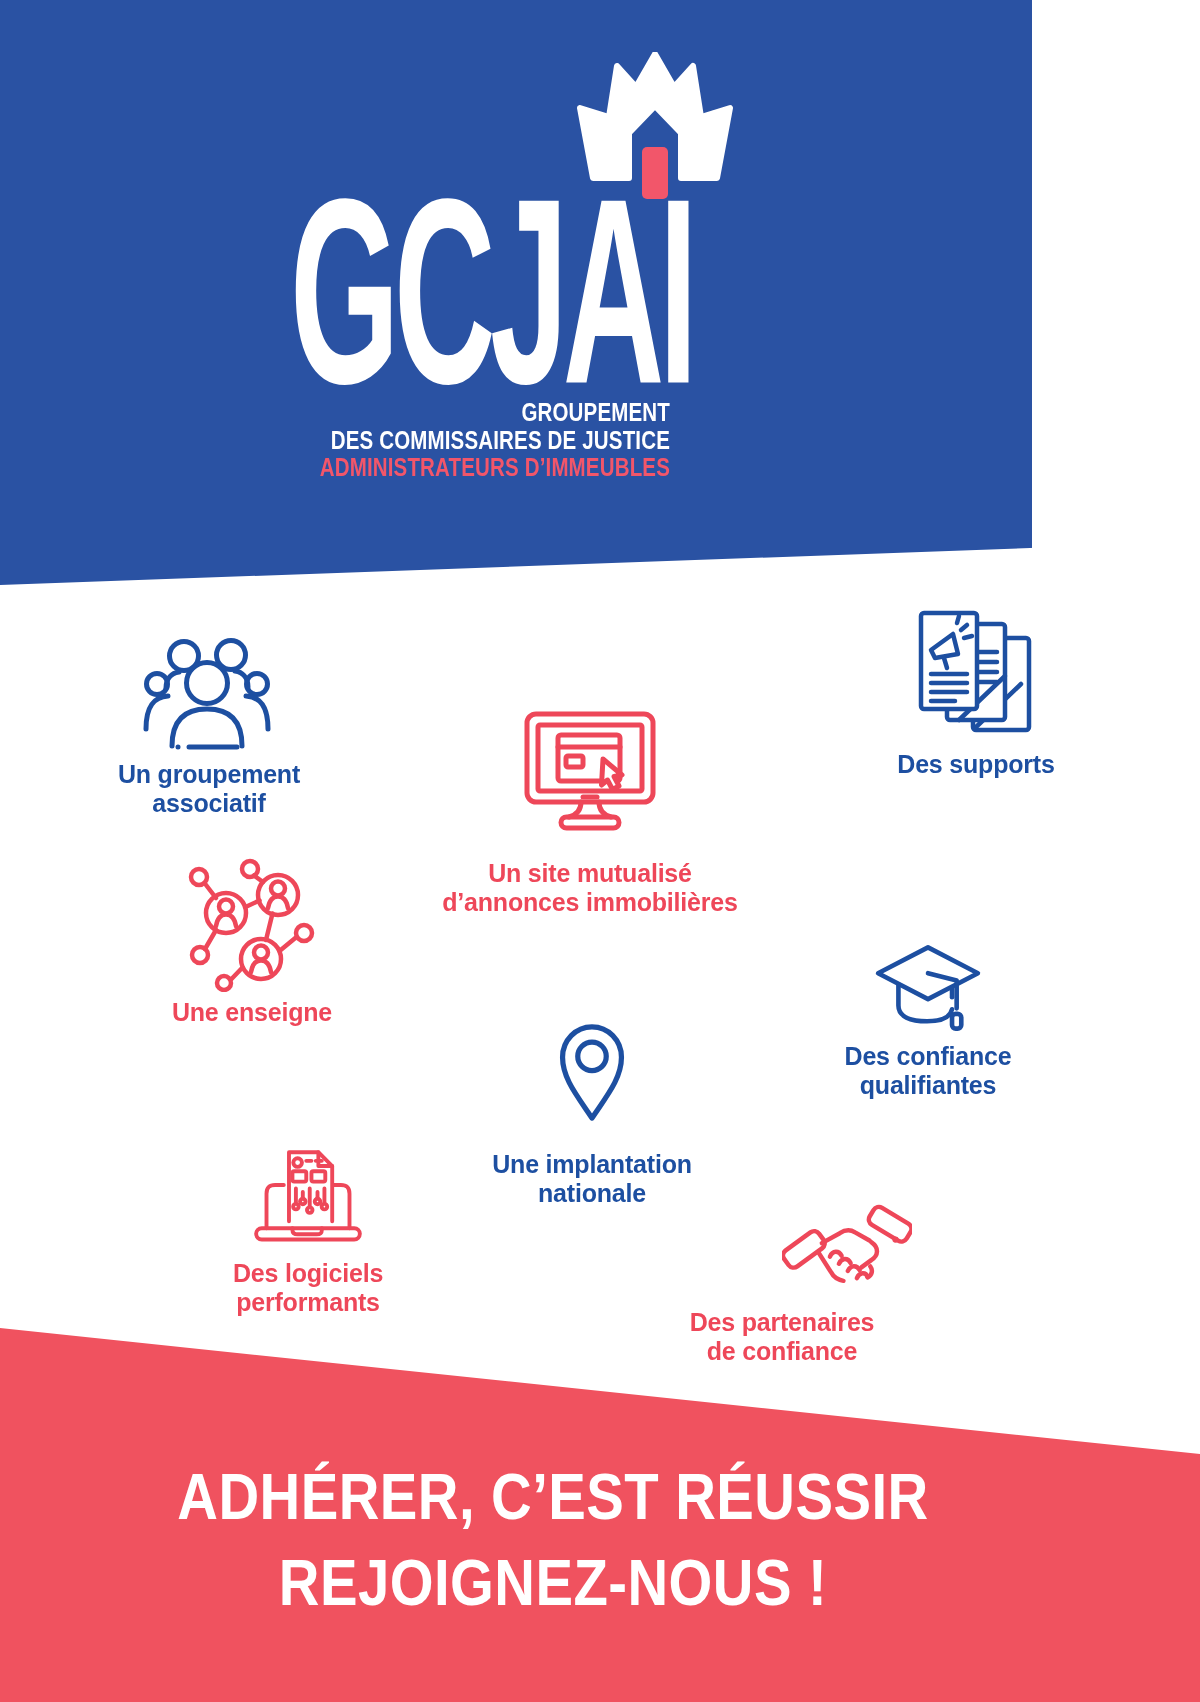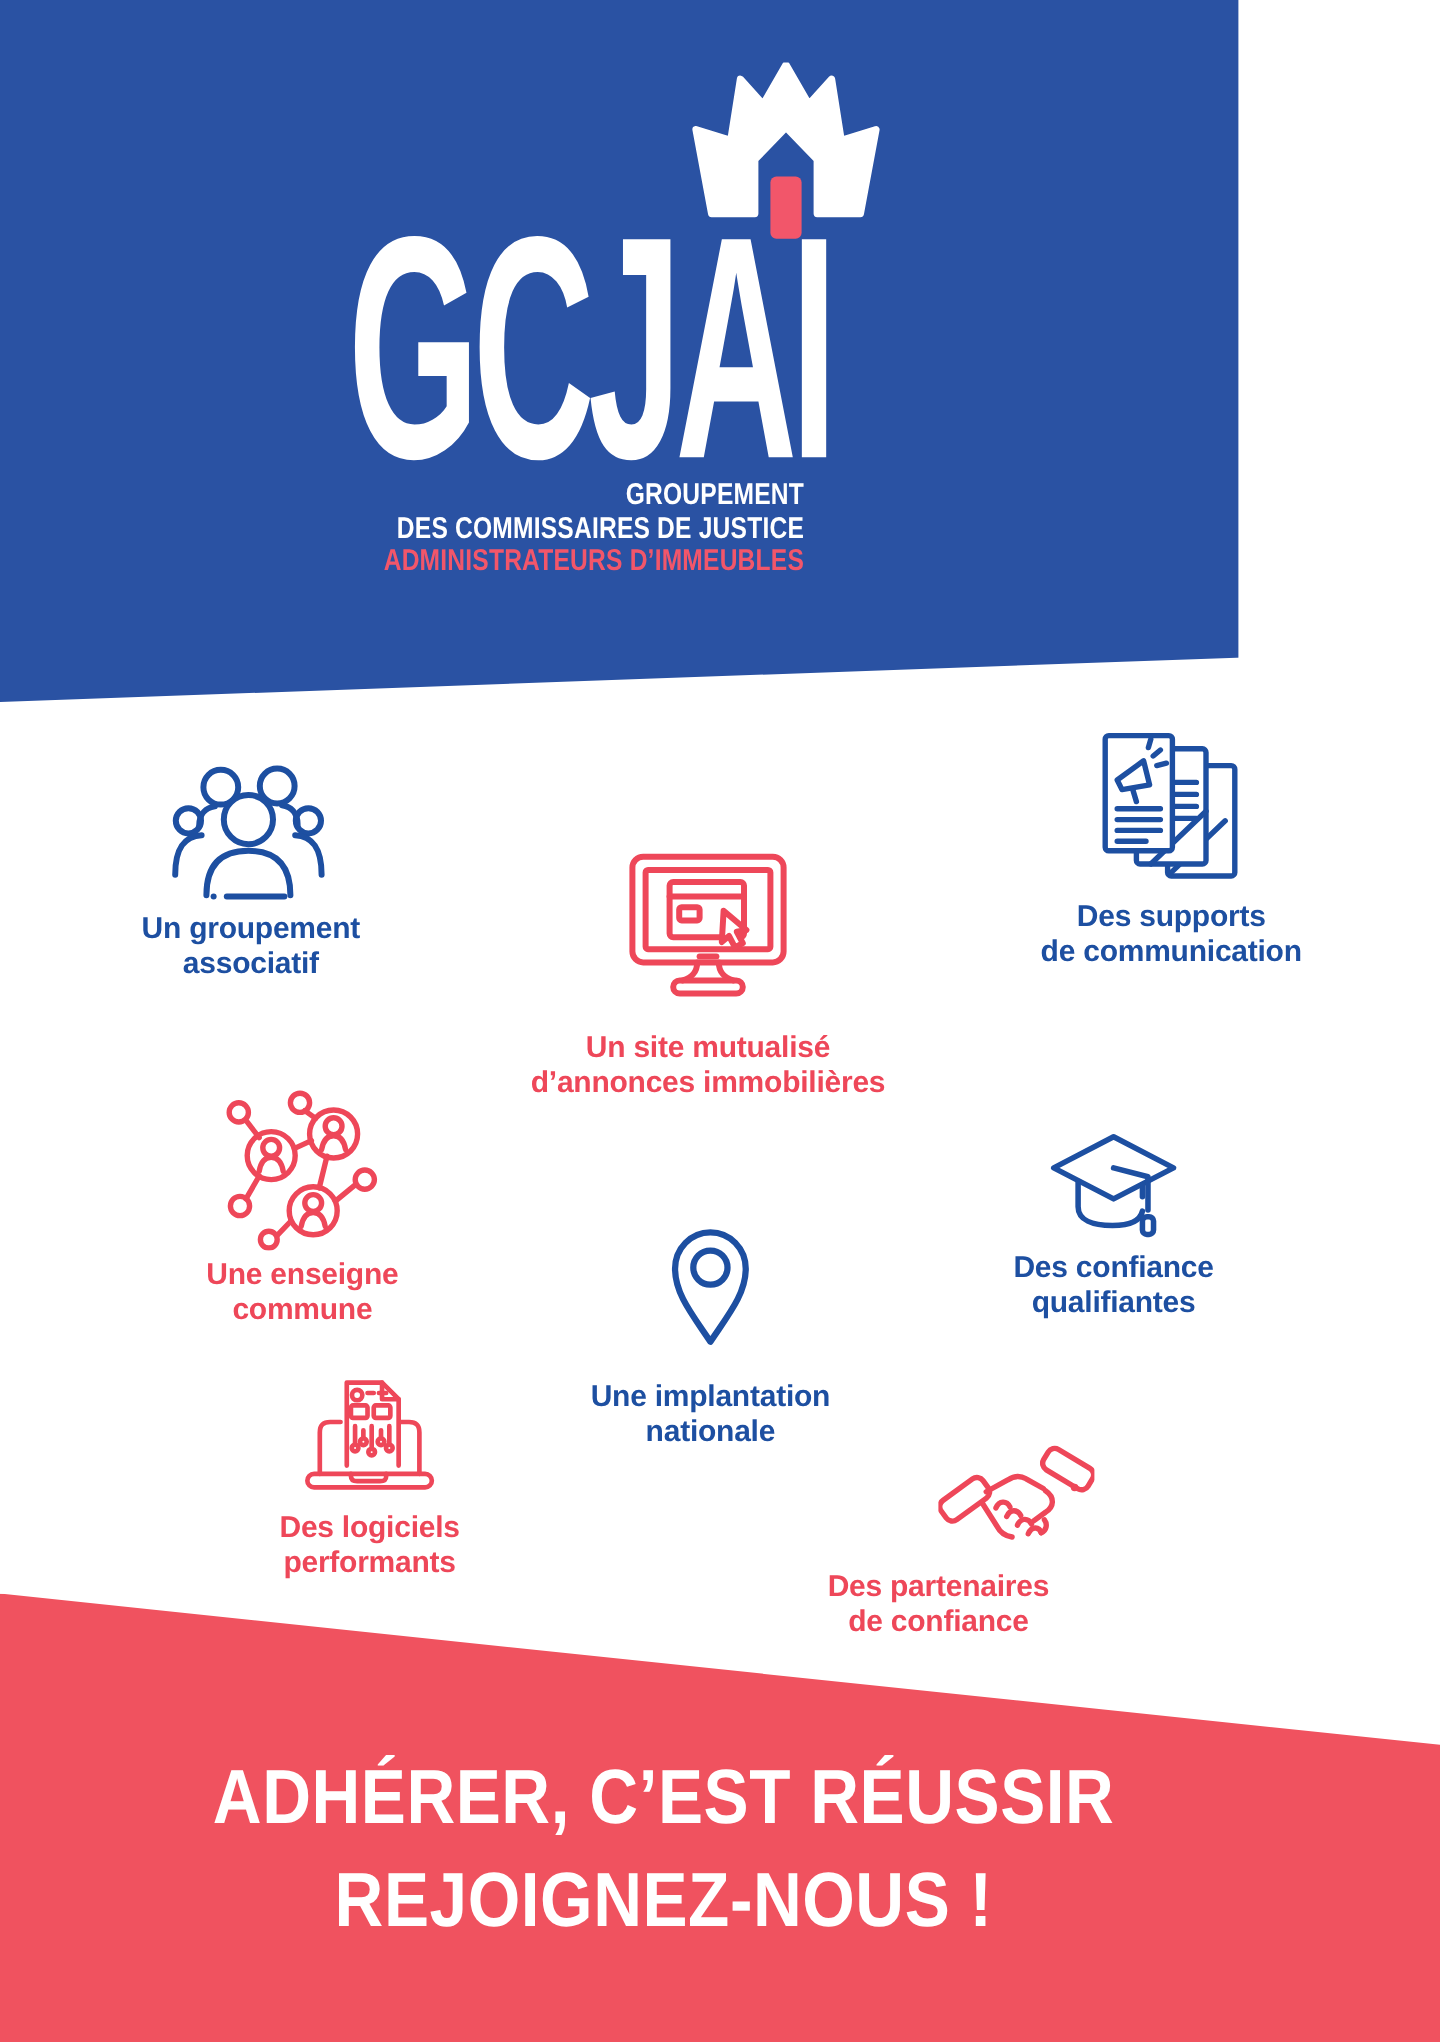--- a/index.html
+++ b/index.html
@@ -125,45 +125,43 @@
         <path d="M38,42 H80 M38,52 H80 M38,62 H80 M38,72 H80"></path>
         <path d="M42,110 L88,66"></path>
         <rect x="4" y="3" width="56" height="96" rx="3" fill="#ffffff"></rect>
         <path d="M14,40 L36,24 L41,44 L18,48 Z"></path>
         <path d="M27,48 L30,58"></path>
         <path d="M44,20 L50,15 M47,28 L55,26 M40,13 L42,6"></path>
         <path d="M14,64 H50 M14,73 H50 M14,82 H50 M14,91 H38"></path>
       </svg>
       <div class="lbl" style="margin-top:8px">
         <span>Des supports</span>
-        <span>de communication</span>
-      </div>
-    </div>
-
-    <div class="feature red" style="left:252px;top:906px">
+      </div>
+    </div>
+
+    <div class="feature red" style="left:252px;top:856px">
       <svg width="132" height="136" viewBox="0 0 132 136" fill="none" stroke="currentColor" stroke-width="4.5" stroke-linecap="round" stroke-linejoin="round">
         <path d="M18.5,27 L30,42 M68,19.5 L77,26 M59.5,51 L73.5,44.5 M30,74 L19,93 M86.5,57.5 L80,84 M93.5,95 L110.5,81 M56.5,111.5 L45,123.5"></path>
         <circle cx="40" cy="57" r="20"></circle>
         <circle cx="40" cy="50.5" r="7"></circle>
         <path d="M30,70 C31.5,61.5 35,58.5 40,58.5 C45,58.5 48.5,61.5 50,70"></path>
         <circle cx="92" cy="39" r="20"></circle>
         <circle cx="92" cy="32.5" r="7"></circle>
         <path d="M82,52 C83.5,43.5 87,40.5 92,40.5 C97,40.5 100.5,43.5 102,52"></path>
         <circle cx="75" cy="103" r="20"></circle>
         <circle cx="75" cy="96.5" r="7"></circle>
         <path d="M65,116 C66.5,107.5 70,104.5 75,104.5 C80,104.5 83.5,107.5 85,116"></path>
         <circle cx="13" cy="21" r="8"></circle>
         <circle cx="64" cy="13" r="8"></circle>
         <circle cx="118" cy="77" r="8"></circle>
         <circle cx="14" cy="99" r="8"></circle>
         <circle cx="38" cy="127" r="7"></circle>
       </svg>
       <div class="lbl" style="margin-top:6px">
         <span>Une enseigne</span>
-        <span>commune</span>
       </div>
     </div>
 
     <div class="feature blue" style="left:928px;top:936px">
       <svg width="122" height="104" viewBox="0 0 132 112" fill="none" stroke="currentColor" stroke-width="5" stroke-linecap="round" stroke-linejoin="round">
         <path d="M12,40 L66,12 L120,40 L66,68 Z"></path>
         <path d="M34,52 L34,75 C34,87 47,92 65,92 C81,92 90,88 92,79"></path>
         <path d="M92,56 L92,66"></path>
         <path d="M66,40 L97,48 L97,78"></path>
         <rect x="92" y="84" width="10" height="16" rx="4"></rect>

